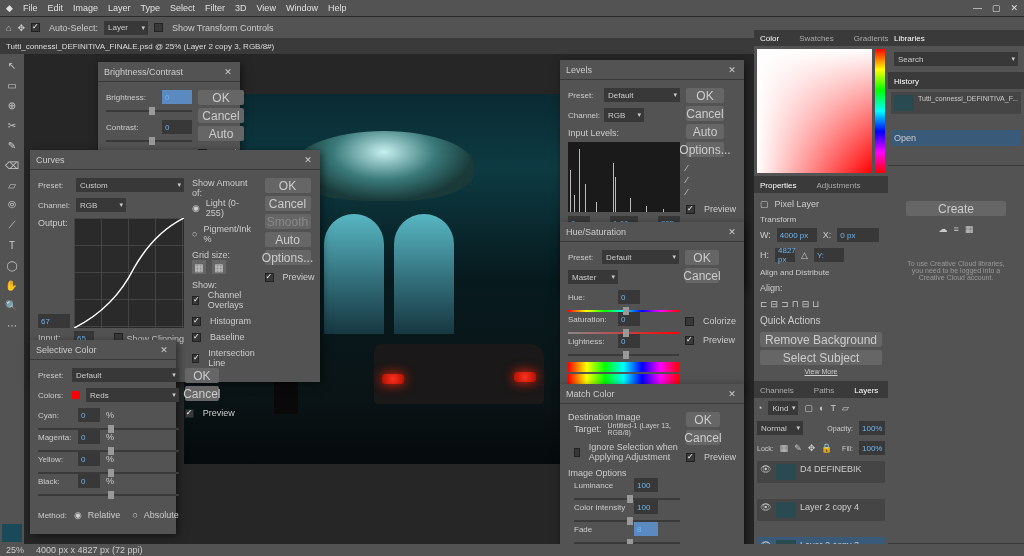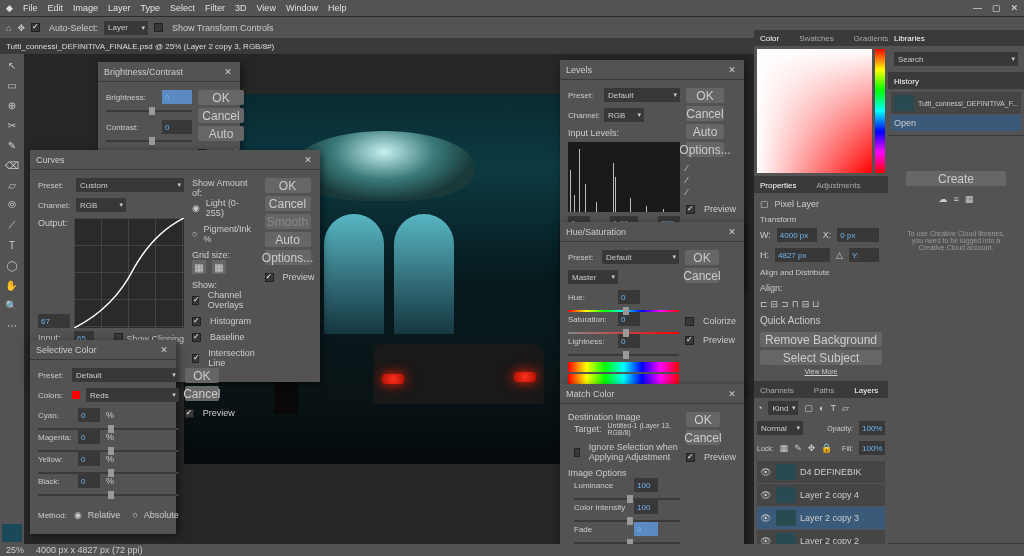--- a/index.html
+++ b/index.html
@@ -45,21 +45,21 @@
 .right-panels{position:absolute;right:0;top:30px;width:270px;bottom:12px;background:#3a3a3a;display:flex}
 .right-col1{width:134px;display:flex;flex-direction:column}
 .right-col2{width:136px;display:flex;flex-direction:column}
 .panel{background:#535353;margin-bottom:1px}
 .panel-tabs{background:#3a3a3a;height:16px;display:flex;align-items:center;gap:20px;padding:0 6px}
 .panel-tabs span{font-size:8px;color:#aaa}
 .panel-tabs span.active{color:#fff}
 .panel-body{background:#535353;padding:6px}
 .color-picker{height:124px;background:linear-gradient(to bottom,rgba(255,255,255,1),rgba(255,255,255,0)),linear-gradient(to right,#fff,red);position:relative}
 .hue-bar{width:10px;height:124px;background:linear-gradient(180deg,red,yellow,lime,cyan,blue,magenta,red)}
-.layer-row{display:flex;align-items:center;gap:4px;padding:3px;background:#454545;margin-bottom:1px}
+.layer-row{display:flex;align-items:flex-start;gap:4px;padding:3px;background:#454545;margin-bottom:16px}
 .layer-row.selected{background:#3a5a7a}
 .layer-thumb{width:20px;height:16px;background:#2a4a52}
 .eye{width:12px;font-size:9px}
 .status-bar{position:absolute;bottom:0;left:0;right:0;height:12px;background:#535353;display:flex;align-items:center;padding:0 6px;font-size:7px}
 </style>
 </head>
 <body>
 
 <div class="menubar">
   <span>◆</span>
@@ -478,21 +478,21 @@
           </div>
         <div style="font-size:8px;margin:4px 0">Transform</div>
         <div class="row">
             <span>W:</span>
             <span class="num-box" style="width:40px">4000 px</span>
             <span>X:</span>
             <span class="num-box" style="width:42px">0 px</span>
           </div>
         <div class="row">
             <span>H:</span>
-            <span class="num-box" style="width:55px">4827 px</span>
+            <span class="num-box" style="width:20px">4827 px</span>
             <span>△</span>
             <span class="num-box" style="width:30px">Y:</span>
           </div>
         <div style="font-size:8px;margin:6px 0">Align and Distribute</div>
         <div class="row">
             <span>Align:</span>
           </div>
         <div class="row" style="gap:3px">
             <span>⊏</span>
             <span>⊟</span>

